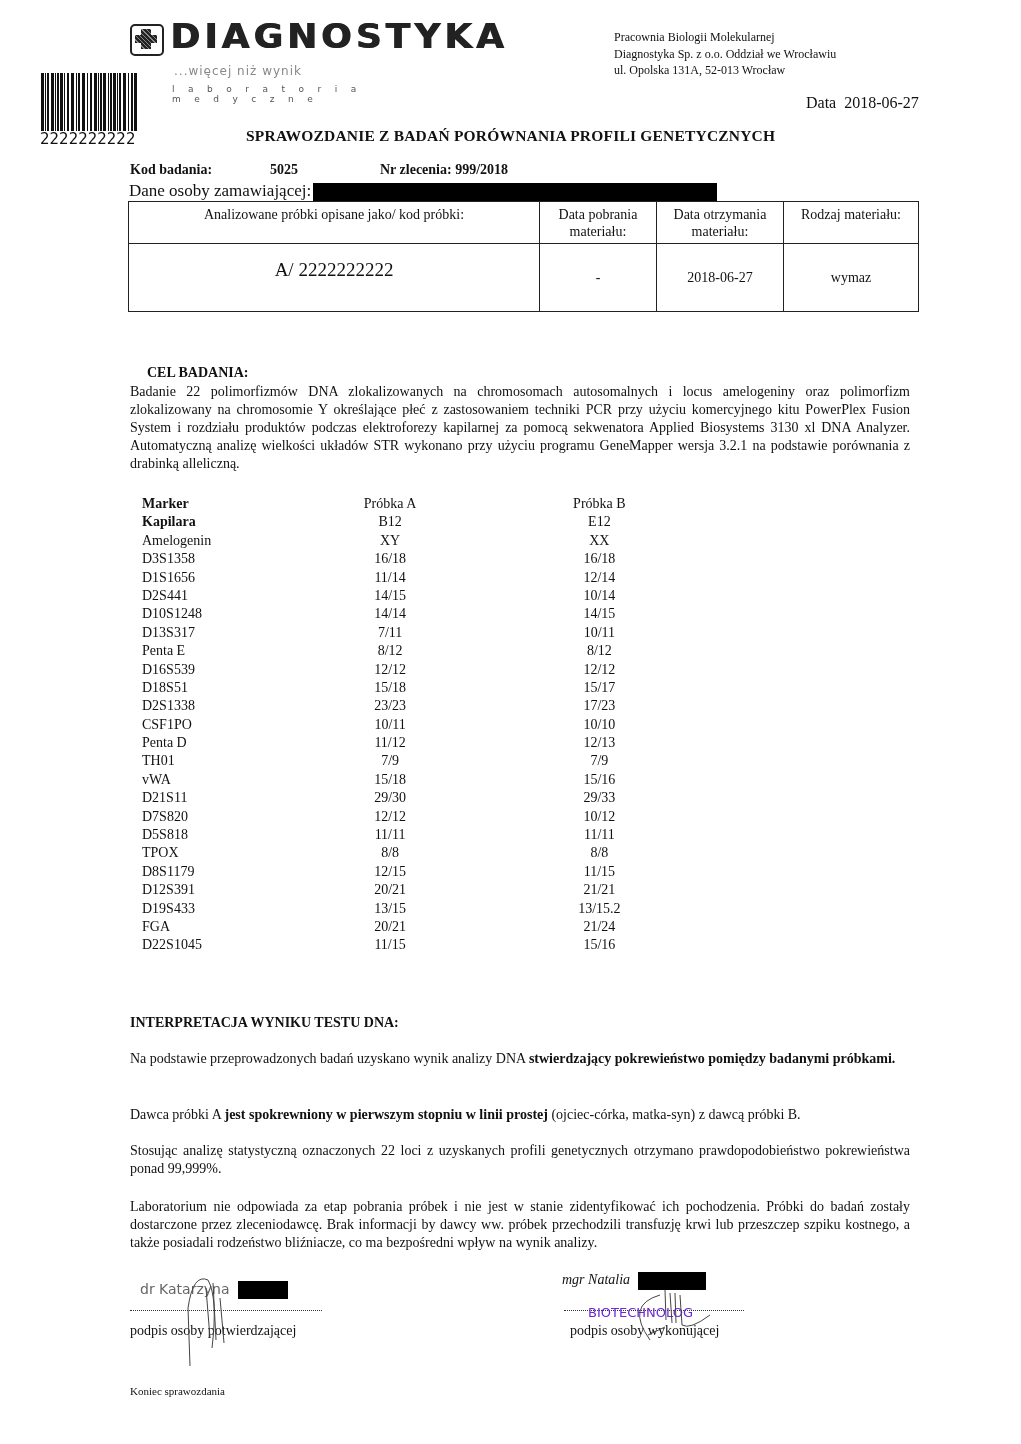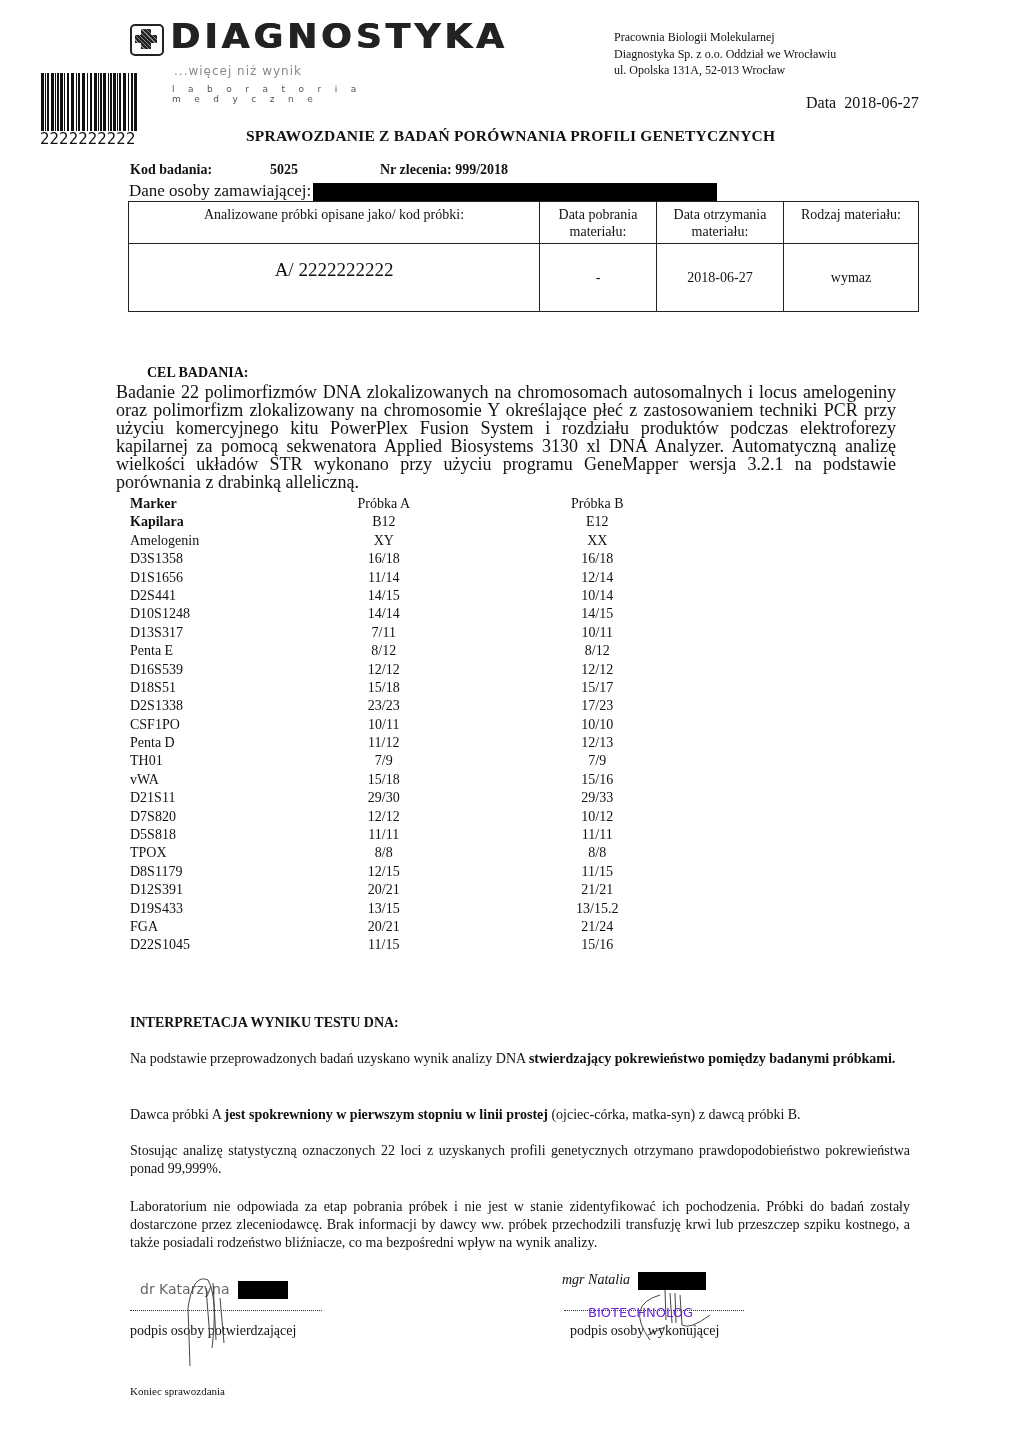--- a/index.html
+++ b/index.html
@@ -46,26 +46,26 @@
 
     
     table.samples { position: absolute; left: 128px; top: 201px; width: 791px; border-collapse: collapse; font-size: 14px; }
     table.samples td, table.samples th { border: 1.4px solid #222; text-align: center; font-weight: normal; vertical-align: top; }
     table.samples th { height: 37px; padding: 4px 2px 0 2px; line-height: 17px; }
     table.samples td { height: 50px; vertical-align: middle; }
     table.samples td.code { font-size: 19px; padding-bottom: 16px; }
 
     .section-h { font-size: 14px; font-weight: bold; }
     .cel-h { left: 130px; top: 365px; margin-left: 17px; }
-    .cel-text { left: 116px; top: 383px; width: 780px; font-size: 18px; line-height: 18px; text-align: justify; }
+    .cel-text { left: 130px; top: 383px; width: 780px; font-size: 14px; line-height: 18px; text-align: justify; }
 
     
     .markers { left: 130px; top: 495px; width: 560px; font-size: 14px; }
     .mrow { display: flex; height: 18.4px; line-height: 18px; }
-    .mrow .c1 { width: 165px; }
+    .mrow .c1 { width: 165px; margin-left: 12px; }
     .mrow .c2 { width: 190px; text-align: center; }
     .mrow .c3 { width: 190px; text-align: center; margin-left: 28px; }
     .mrow.b .c1 { font-weight: bold; }
 
     .interp-h { left: 130px; top: 1015px; }
     .p { left: 130px; width: 780px; font-size: 14px; line-height: 18px; text-align: justify; }
     .p b { font-weight: bold; }
 
     
     .sig-left-name { left: 140px; top: 1281px; font-family: "DejaVu Sans", sans-serif; font-size: 14px; color: #666; }

